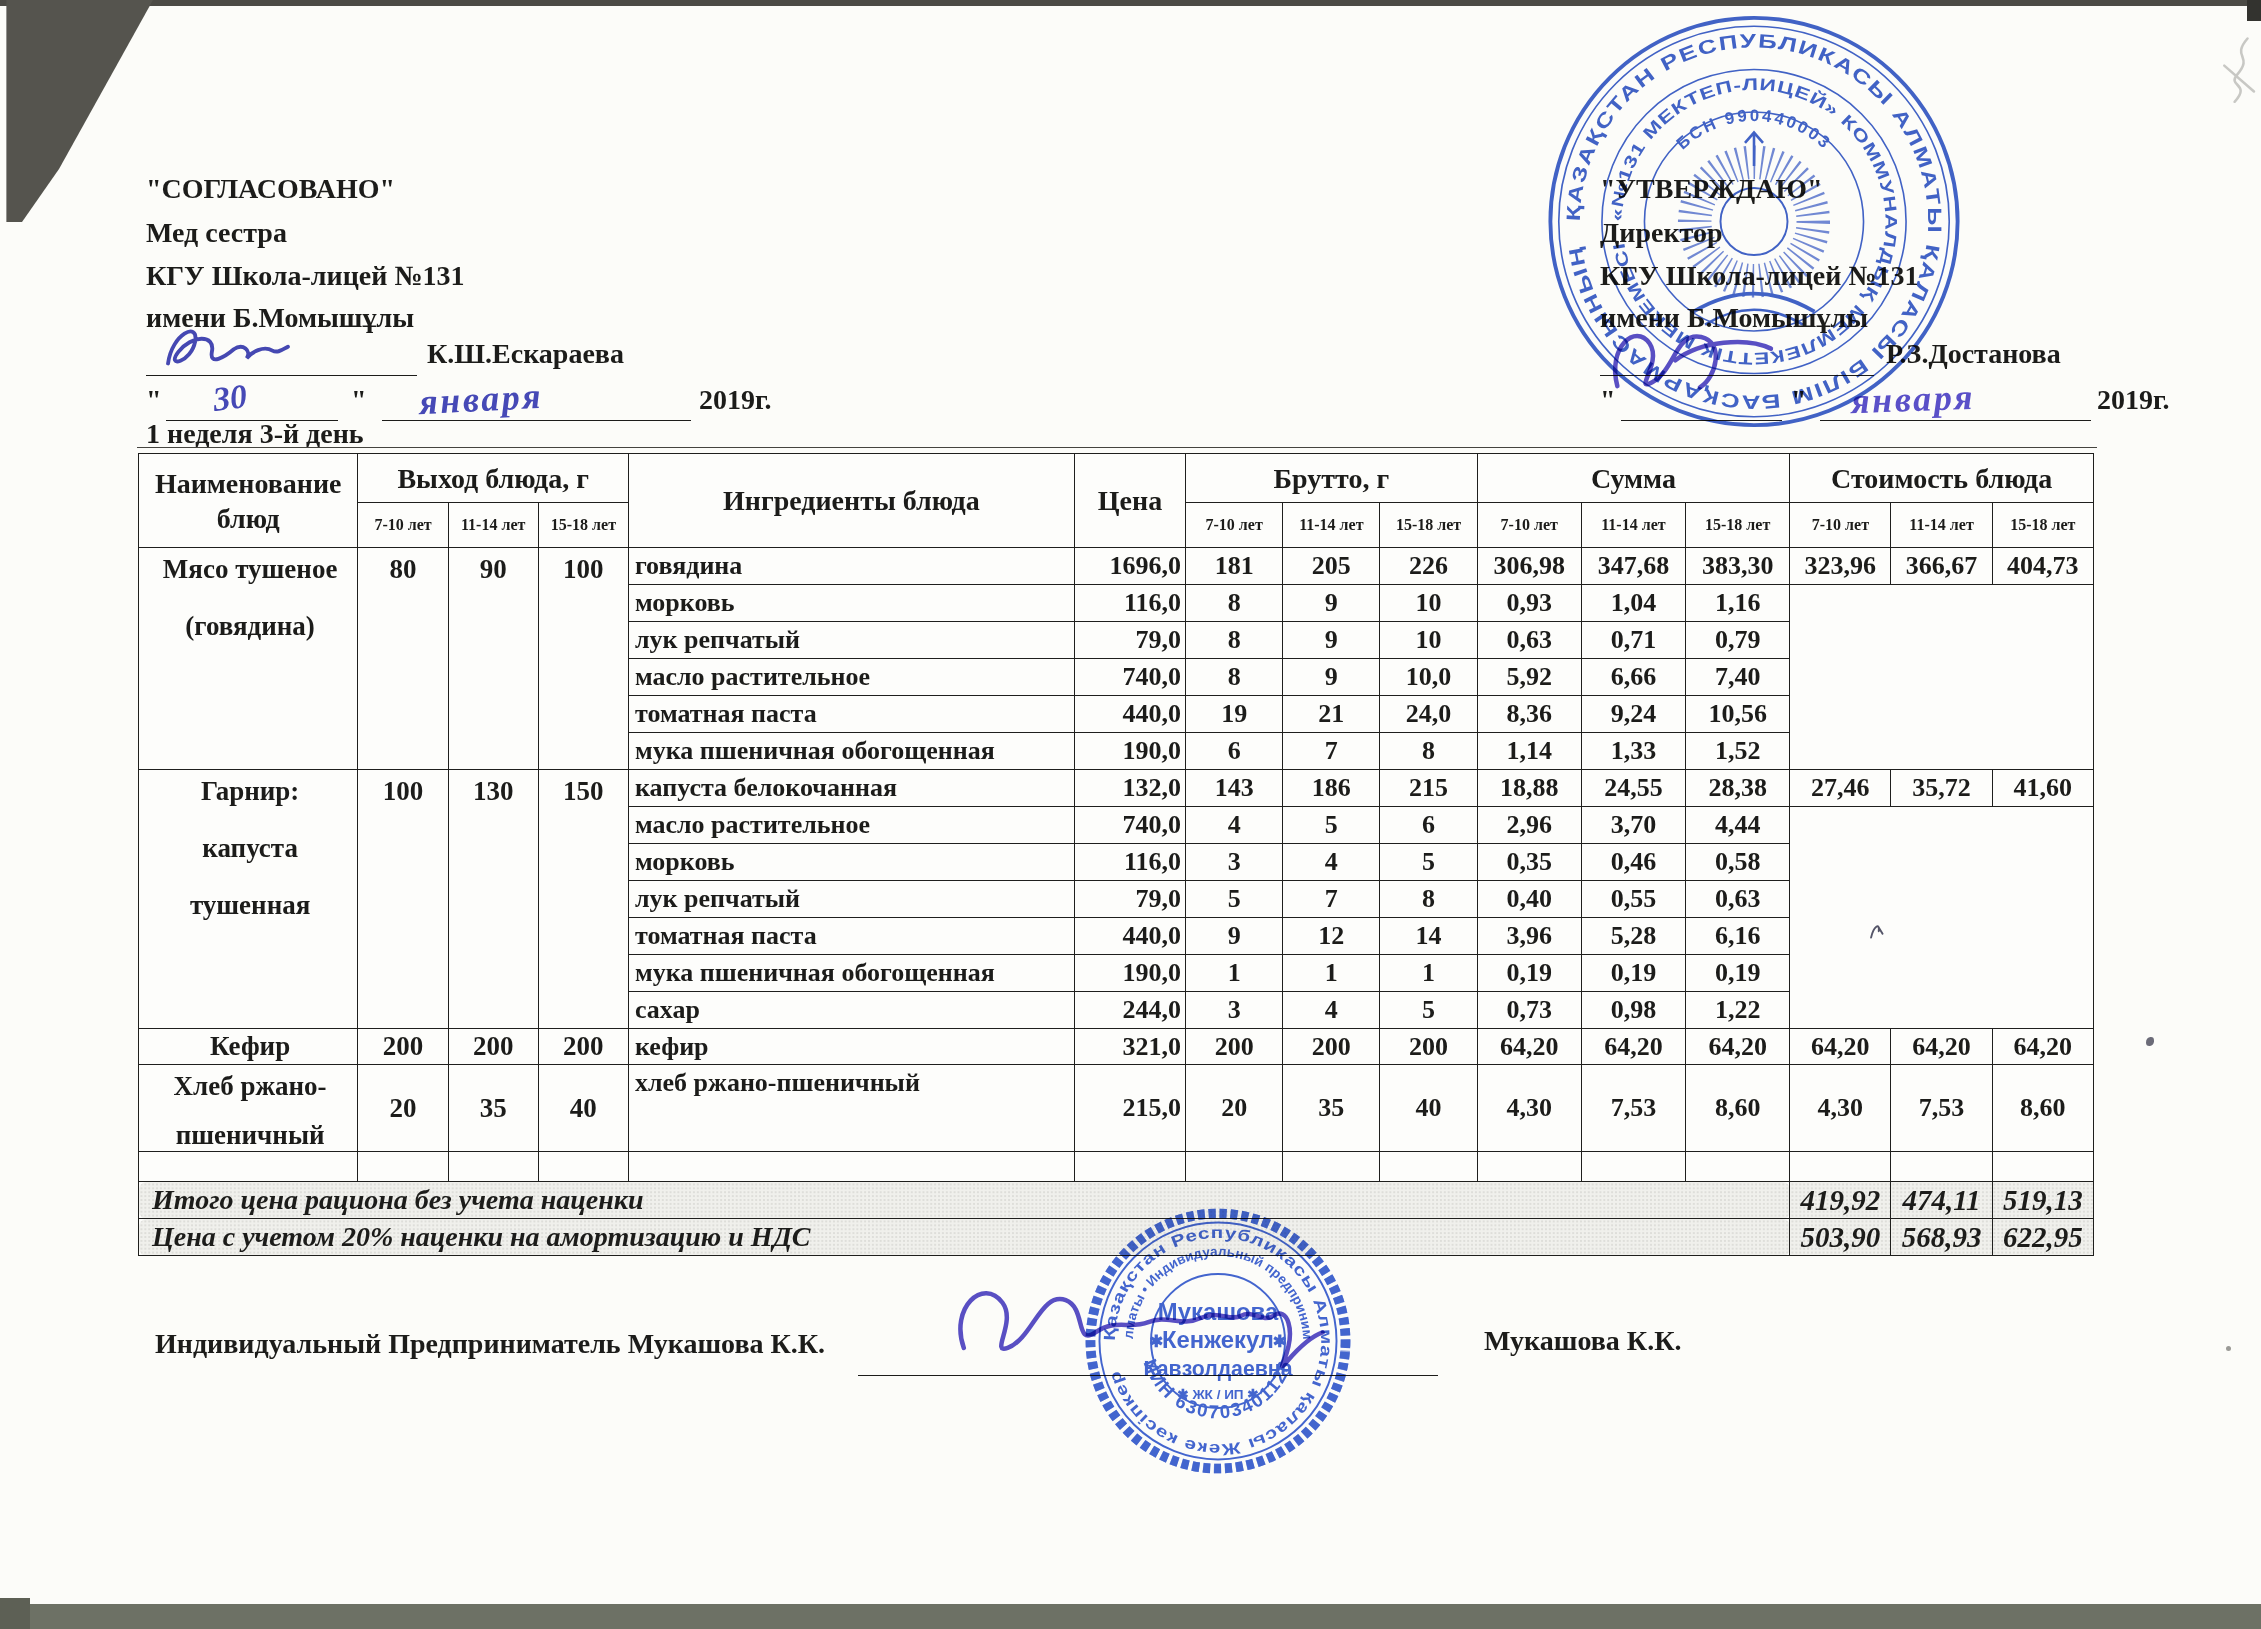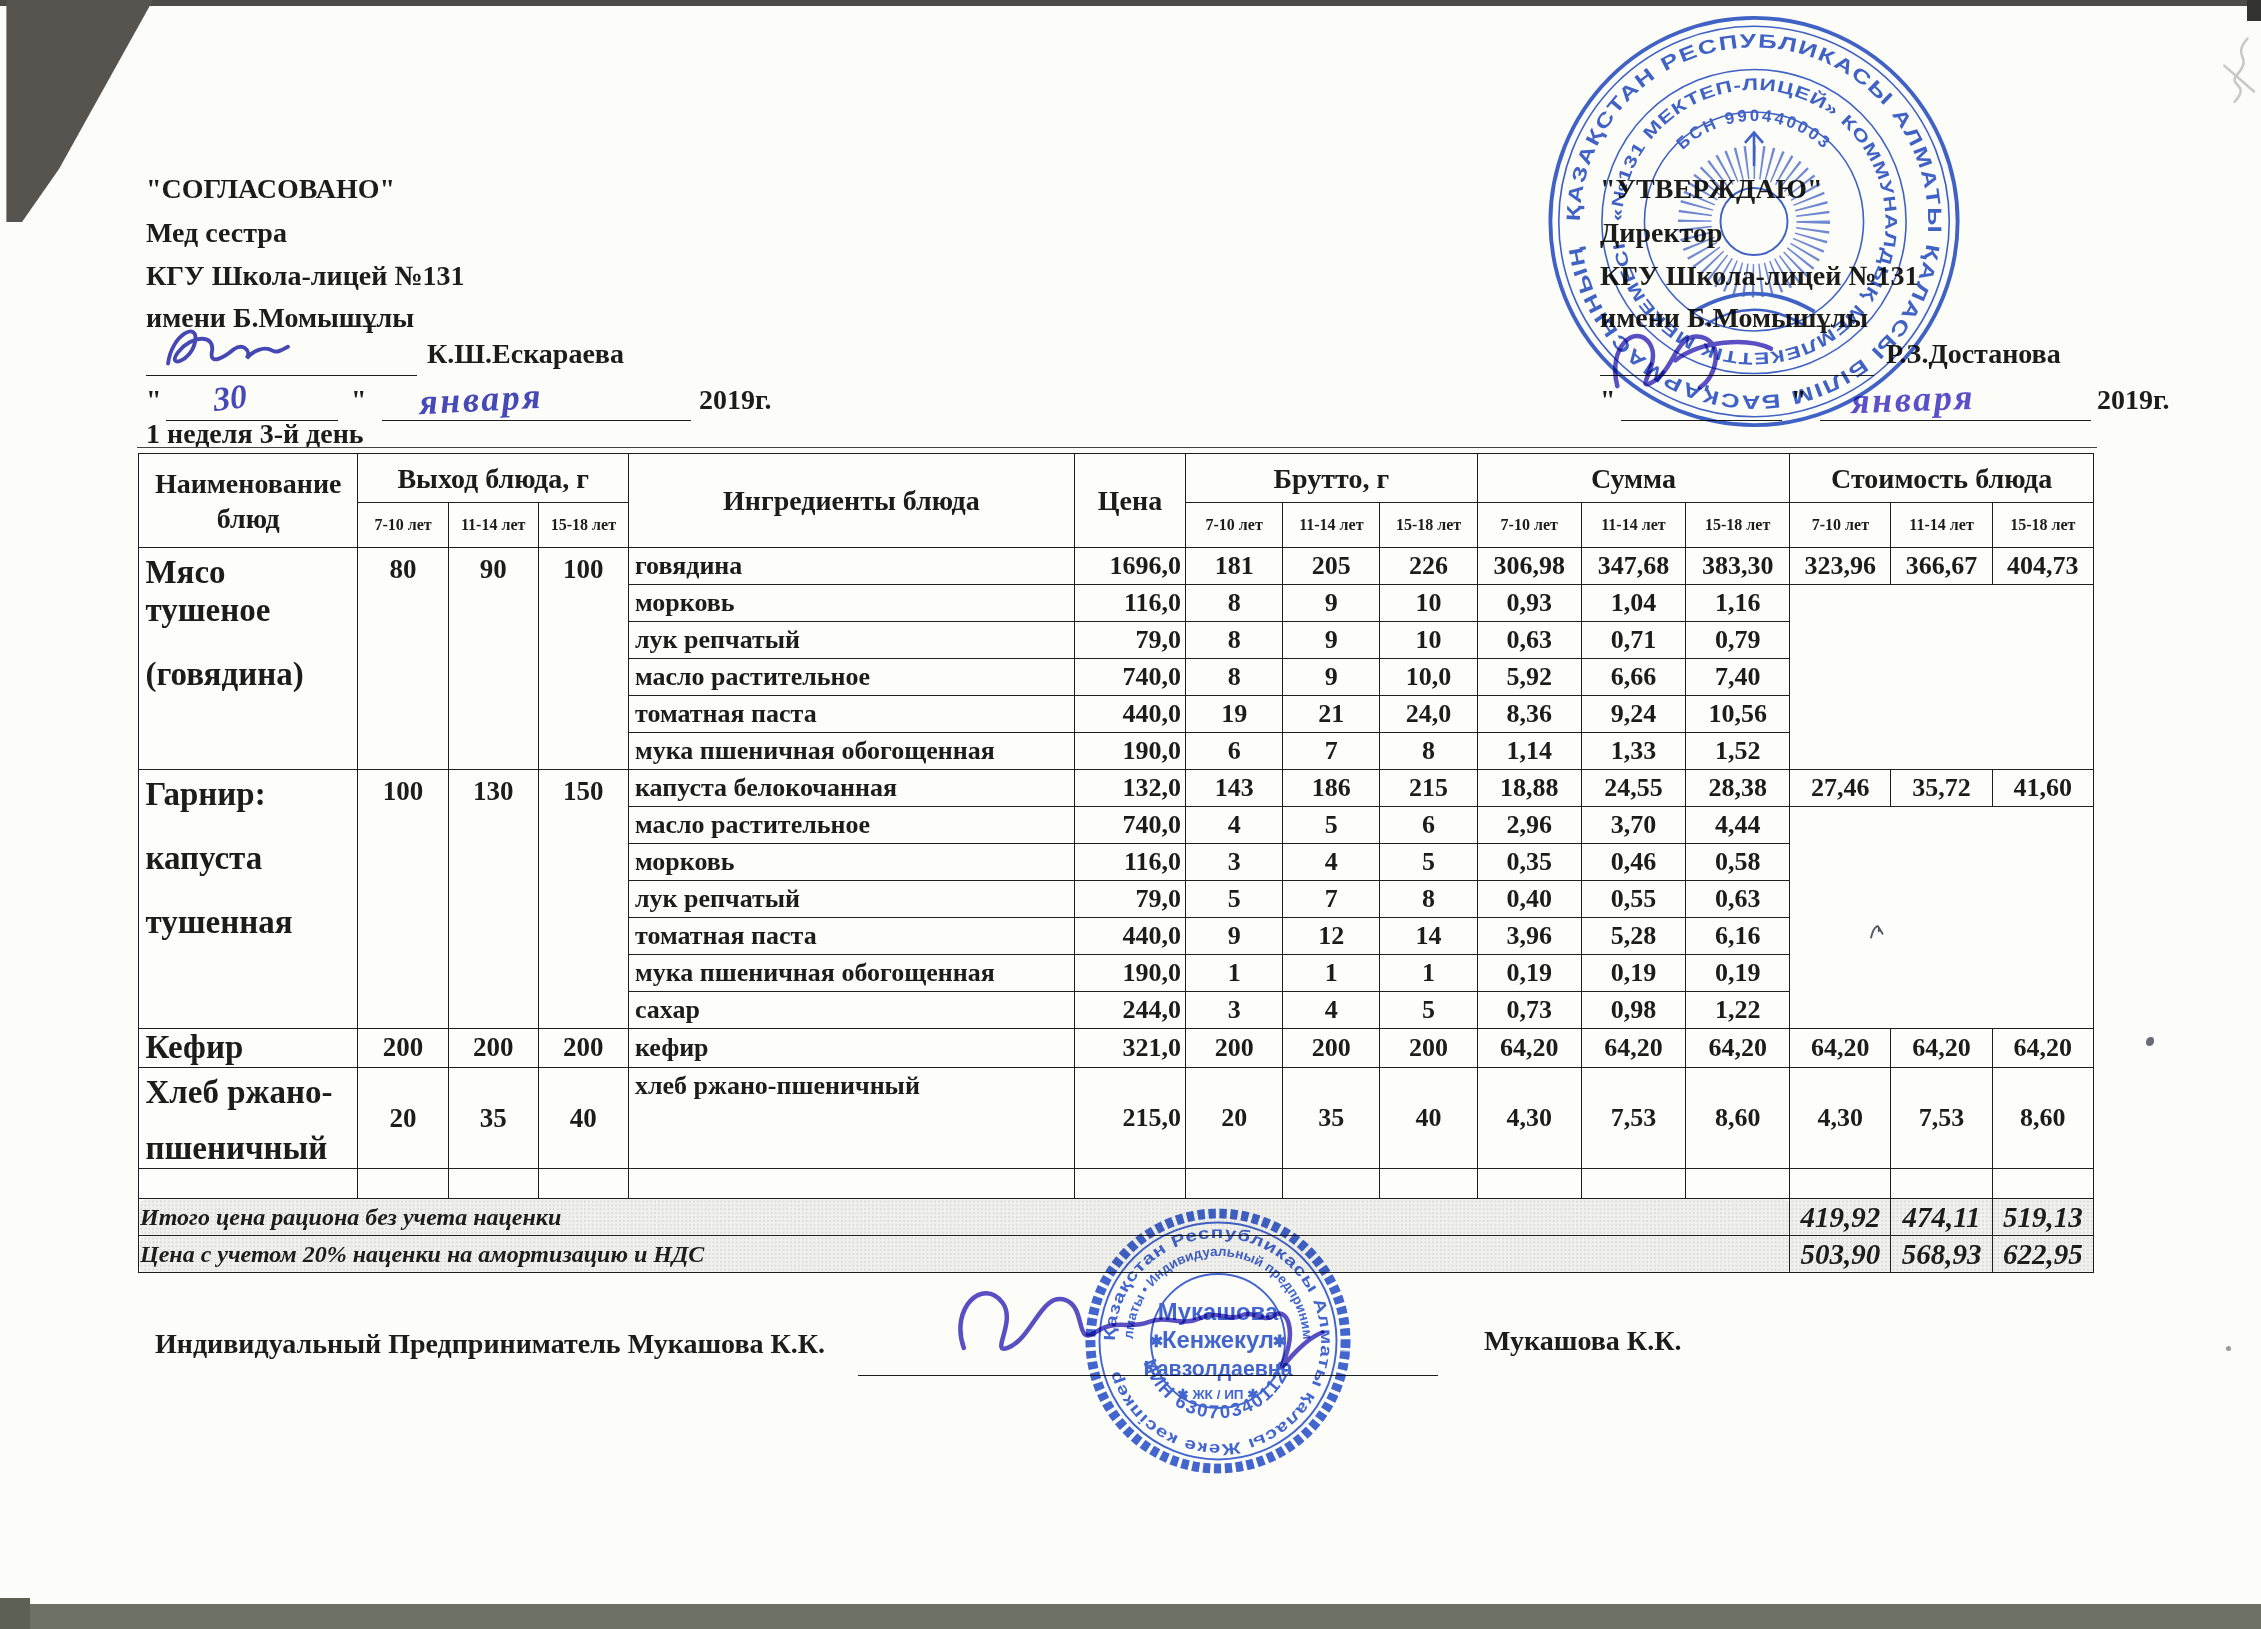--- a/index.html
+++ b/index.html
@@ -8,35 +8,35 @@
   .abs{position:absolute;}
   .hline{font-size:28px;font-weight:700;line-height:1.0;white-space:nowrap;}
   .uline{border-bottom:1.9px solid #1c1c1a;height:1.9px;}
   .ink{color:#4649b6;font-style:italic;font-weight:700;}
   
   table{border-collapse:collapse;table-layout:fixed;font-weight:700;background:#fdfdfb;}
   td,th{border:1.9px solid #1f1f1d;overflow:hidden;padding:0;}
   th{font-size:28px;vertical-align:middle;text-align:center;line-height:1.25;}
   th.age{font-size:16px;font-weight:700;}
   .hname span{display:block;}
-  .dish{vertical-align:top;text-align:left;padding:6.4px 2.6px 0 6.4px;font-size:33px;line-height:1.15;}
+  .dish{vertical-align:top;text-align:center;padding:6.4px 2.6px 0 6.4px;font-size:27px;line-height:1.15;}
   .dish span{display:block;margin-bottom:26px;}
   .dish.center{vertical-align:middle;padding-top:0;}
   .yield{vertical-align:top;text-align:center;font-size:27px;padding-top:6.4px;}
   .yield.mid{vertical-align:middle;padding-top:0;}
   .ing{text-align:left;padding-left:6px;font-size:26px;vertical-align:middle;}
   .ing.top{vertical-align:top;padding-top:2.6px;}
   .price{text-align:right;padding-right:4px;font-size:26px;vertical-align:middle;}
   .num{text-align:center;font-size:26px;vertical-align:middle;}
   tr.dr{height:37px;} tr.kef{height:36px;} tr.hlb{height:72px;} tr.emp{height:30px;} tr.tot{height:37px;}
   tr.h1{height:49px;} tr.h2{height:45px;}
   tr.tot td{background-color:#f0f0ec;
      background-image:radial-gradient(rgba(60,60,55,.18) 0.6px, transparent 0.8px);
      background-size:3.9px 3.9px;}
-  .totlabel{font-style:italic;text-align:left;font-size:24px;padding-left:1px;vertical-align:middle;border-radius:8px;}
+  .totlabel{font-style:italic;text-align:left;font-size:28px;padding-left:13px;vertical-align:middle;border-radius:8px;}
   .totval{font-style:italic;font-size:29px;}
   
   .stamp{mix-blend-mode:multiply;opacity:.9;}
   .sig{mix-blend-mode:multiply;}
   
   .edge{background:#55544e;}
 </style>
 </head>
 <body>
 

